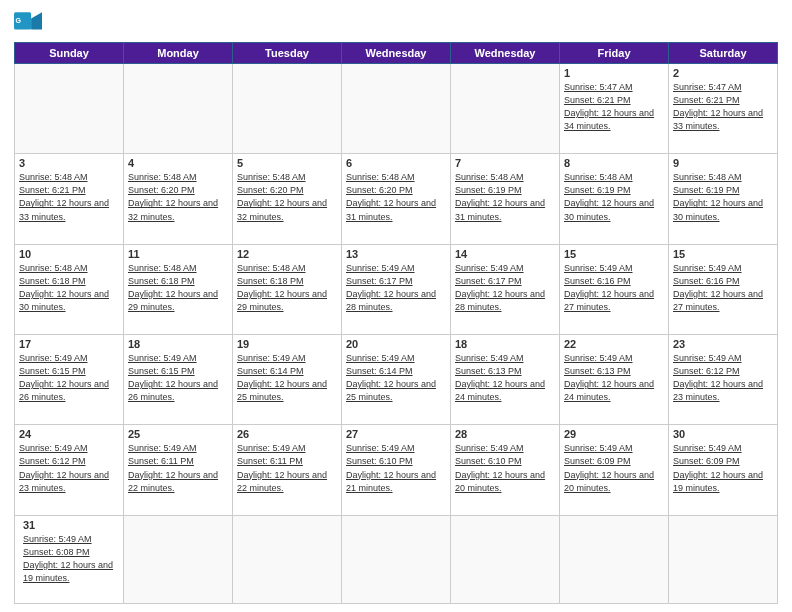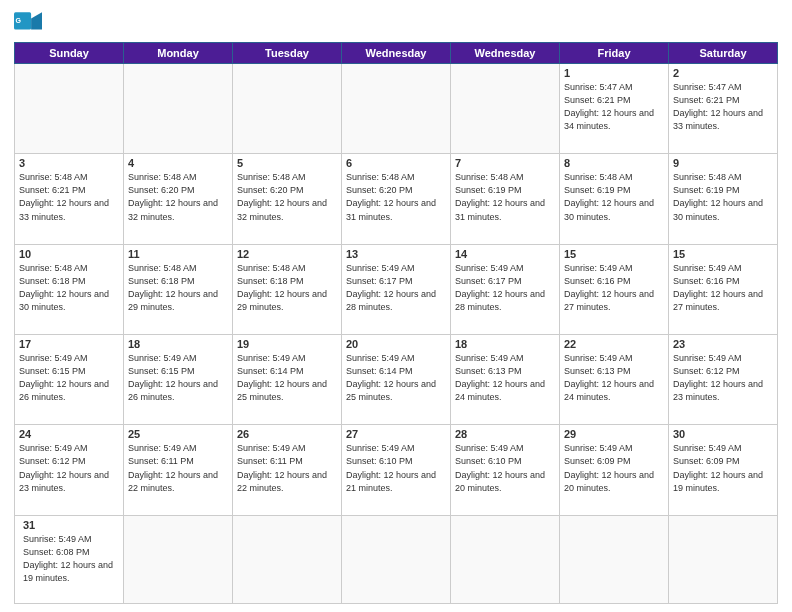--- a/index.html
+++ b/index.html
@@ -86,20 +86,21 @@
       font-size: 11px;
       font-weight: bold;
       color: #333;
       display: block;
       margin-bottom: 2px;
     }
     .day-info {
       font-size: 9px;
       color: #333;
       line-height: 1.45;
+      text-decoration: underline;
     }
     td.empty {
       background: #f9f9f9;
     }
   </style>
 </head>
 <body>
 
 <div class="page">
   <div class="header">

